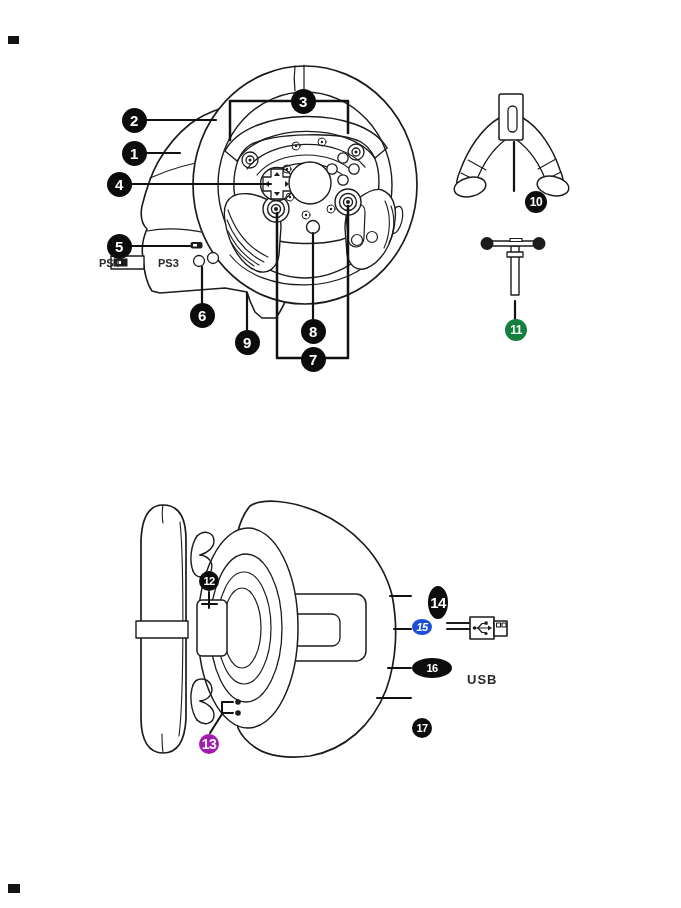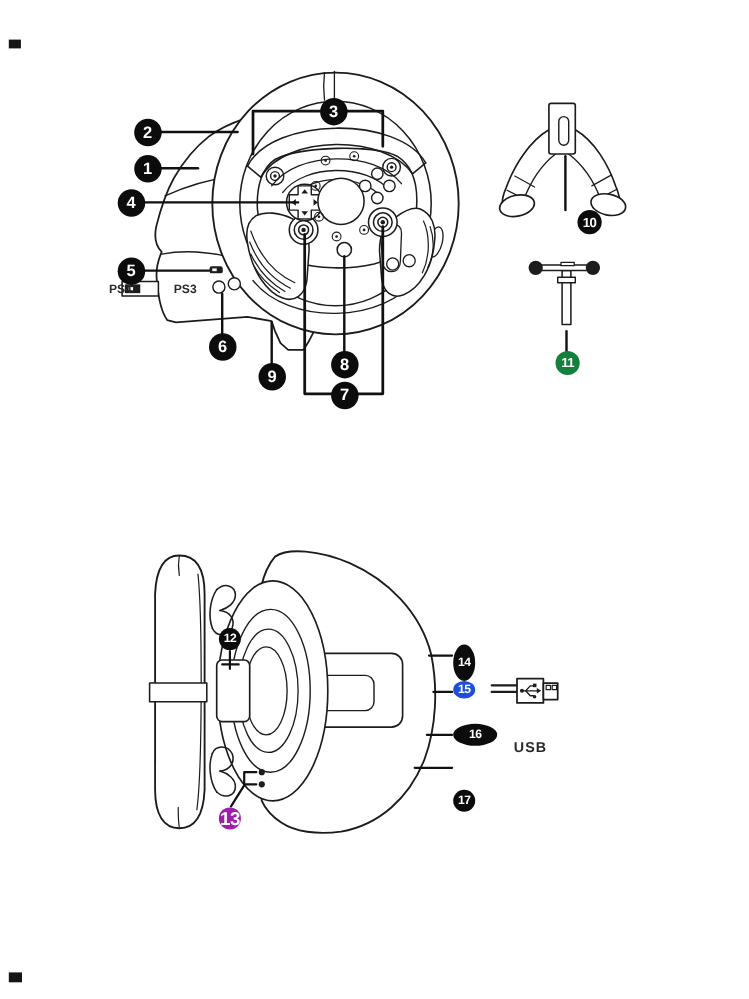--- a/index.html
+++ b/index.html
@@ -250,20 +250,20 @@
       <div class="callout" style="left: 290.5px; top: 88.5px; width: 25px; height: 25px; font-size: 15px; background: rgb(12, 12, 12); color: rgb(255, 255, 255);">3</div>
       <div class="callout" style="left: 106.5px; top: 171.5px; width: 25px; height: 25px; font-size: 15px; background: rgb(12, 12, 12); color: rgb(255, 255, 255);">4</div>
       <div class="callout" style="left: 106.5px; top: 233.5px; width: 25px; height: 25px; font-size: 15px; background: rgb(12, 12, 12); color: rgb(255, 255, 255);">5</div>
       <div class="callout" style="left: 189.5px; top: 302.5px; width: 25px; height: 25px; font-size: 15px; background: rgb(12, 12, 12); color: rgb(255, 255, 255);">6</div>
       <div class="callout" style="left: 300.5px; top: 346.5px; width: 25px; height: 25px; font-size: 15px; background: rgb(12, 12, 12); color: rgb(255, 255, 255);">7</div>
       <div class="callout" style="left: 300.5px; top: 318.5px; width: 25px; height: 25px; font-size: 15px; background: rgb(12, 12, 12); color: rgb(255, 255, 255);">8</div>
       <div class="callout" style="left: 234.5px; top: 329.5px; width: 25px; height: 25px; font-size: 15px; background: rgb(12, 12, 12); color: rgb(255, 255, 255);">9</div>
       <div class="callout" style="left: 525px; top: 191px; width: 22px; height: 22px; font-size: 12px; background: rgb(12, 12, 12); color: rgb(255, 255, 255);">10</div>
       <div class="callout" style="left: 505px; top: 319px; width: 22px; height: 22px; font-size: 12px; background: #15803d; color: rgb(255, 255, 255);">11</div>
       <div class="callout" style="left: 199px; top: 571px; width: 20px; height: 20px; font-size: 11px; background: rgb(12, 12, 12); color: rgb(255, 255, 255);">12</div>
-      <div class="callout" style="left: 199px; top: 734px; width: 20px; height: 20px; font-size: 17px; background: #a21caf; color: rgb(255, 255, 255);">13</div>
-      <div class="callout" style="left: 412px; top: 586px; width: 20px; height: 33px; font-size: 11px; background: rgb(12, 12, 12); color: rgb(255, 255, 255);">14</div>
-      <div class="callout" style="left: 412px; top: 619px; width: 20px; height: 16px; font-size: 11px; background: #1d4ed8; color: rgb(255, 255, 255);">15</div>
+      <div class="callout" style="left: 199px; top: 734px; width: 20px; height: 20px; font-size: 14px; background: #a21caf; color: rgb(255, 255, 255);">13</div>
+      <div class="callout" style="left: 428px; top: 586px; width: 20px; height: 33px; font-size: 15px; background: rgb(12, 12, 12); color: rgb(255, 255, 255);">14</div>
+      <div class="callout" style="left: 412px; top: 619px; width: 20px; height: 16px; font-size: 11px; background: #1d4ed8; color: rgb(255, 255, 255); font-style: italic;">15</div>
       <div class="callout" style="left: 412px; top: 658px; width: 40px; height: 20px; font-size: 11px; background: rgb(12, 12, 12); color: rgb(255, 255, 255); text-align: right;">16</div>
       <div class="callout" style="left: 412px; top: 688px; width: 20px; height: 20px; font-size: 11px; background: rgb(12, 12, 12); color: rgb(255, 255, 255); margin-top: 30px;">17</div>
     </div>
 
 </div>
 
 </body></html>

